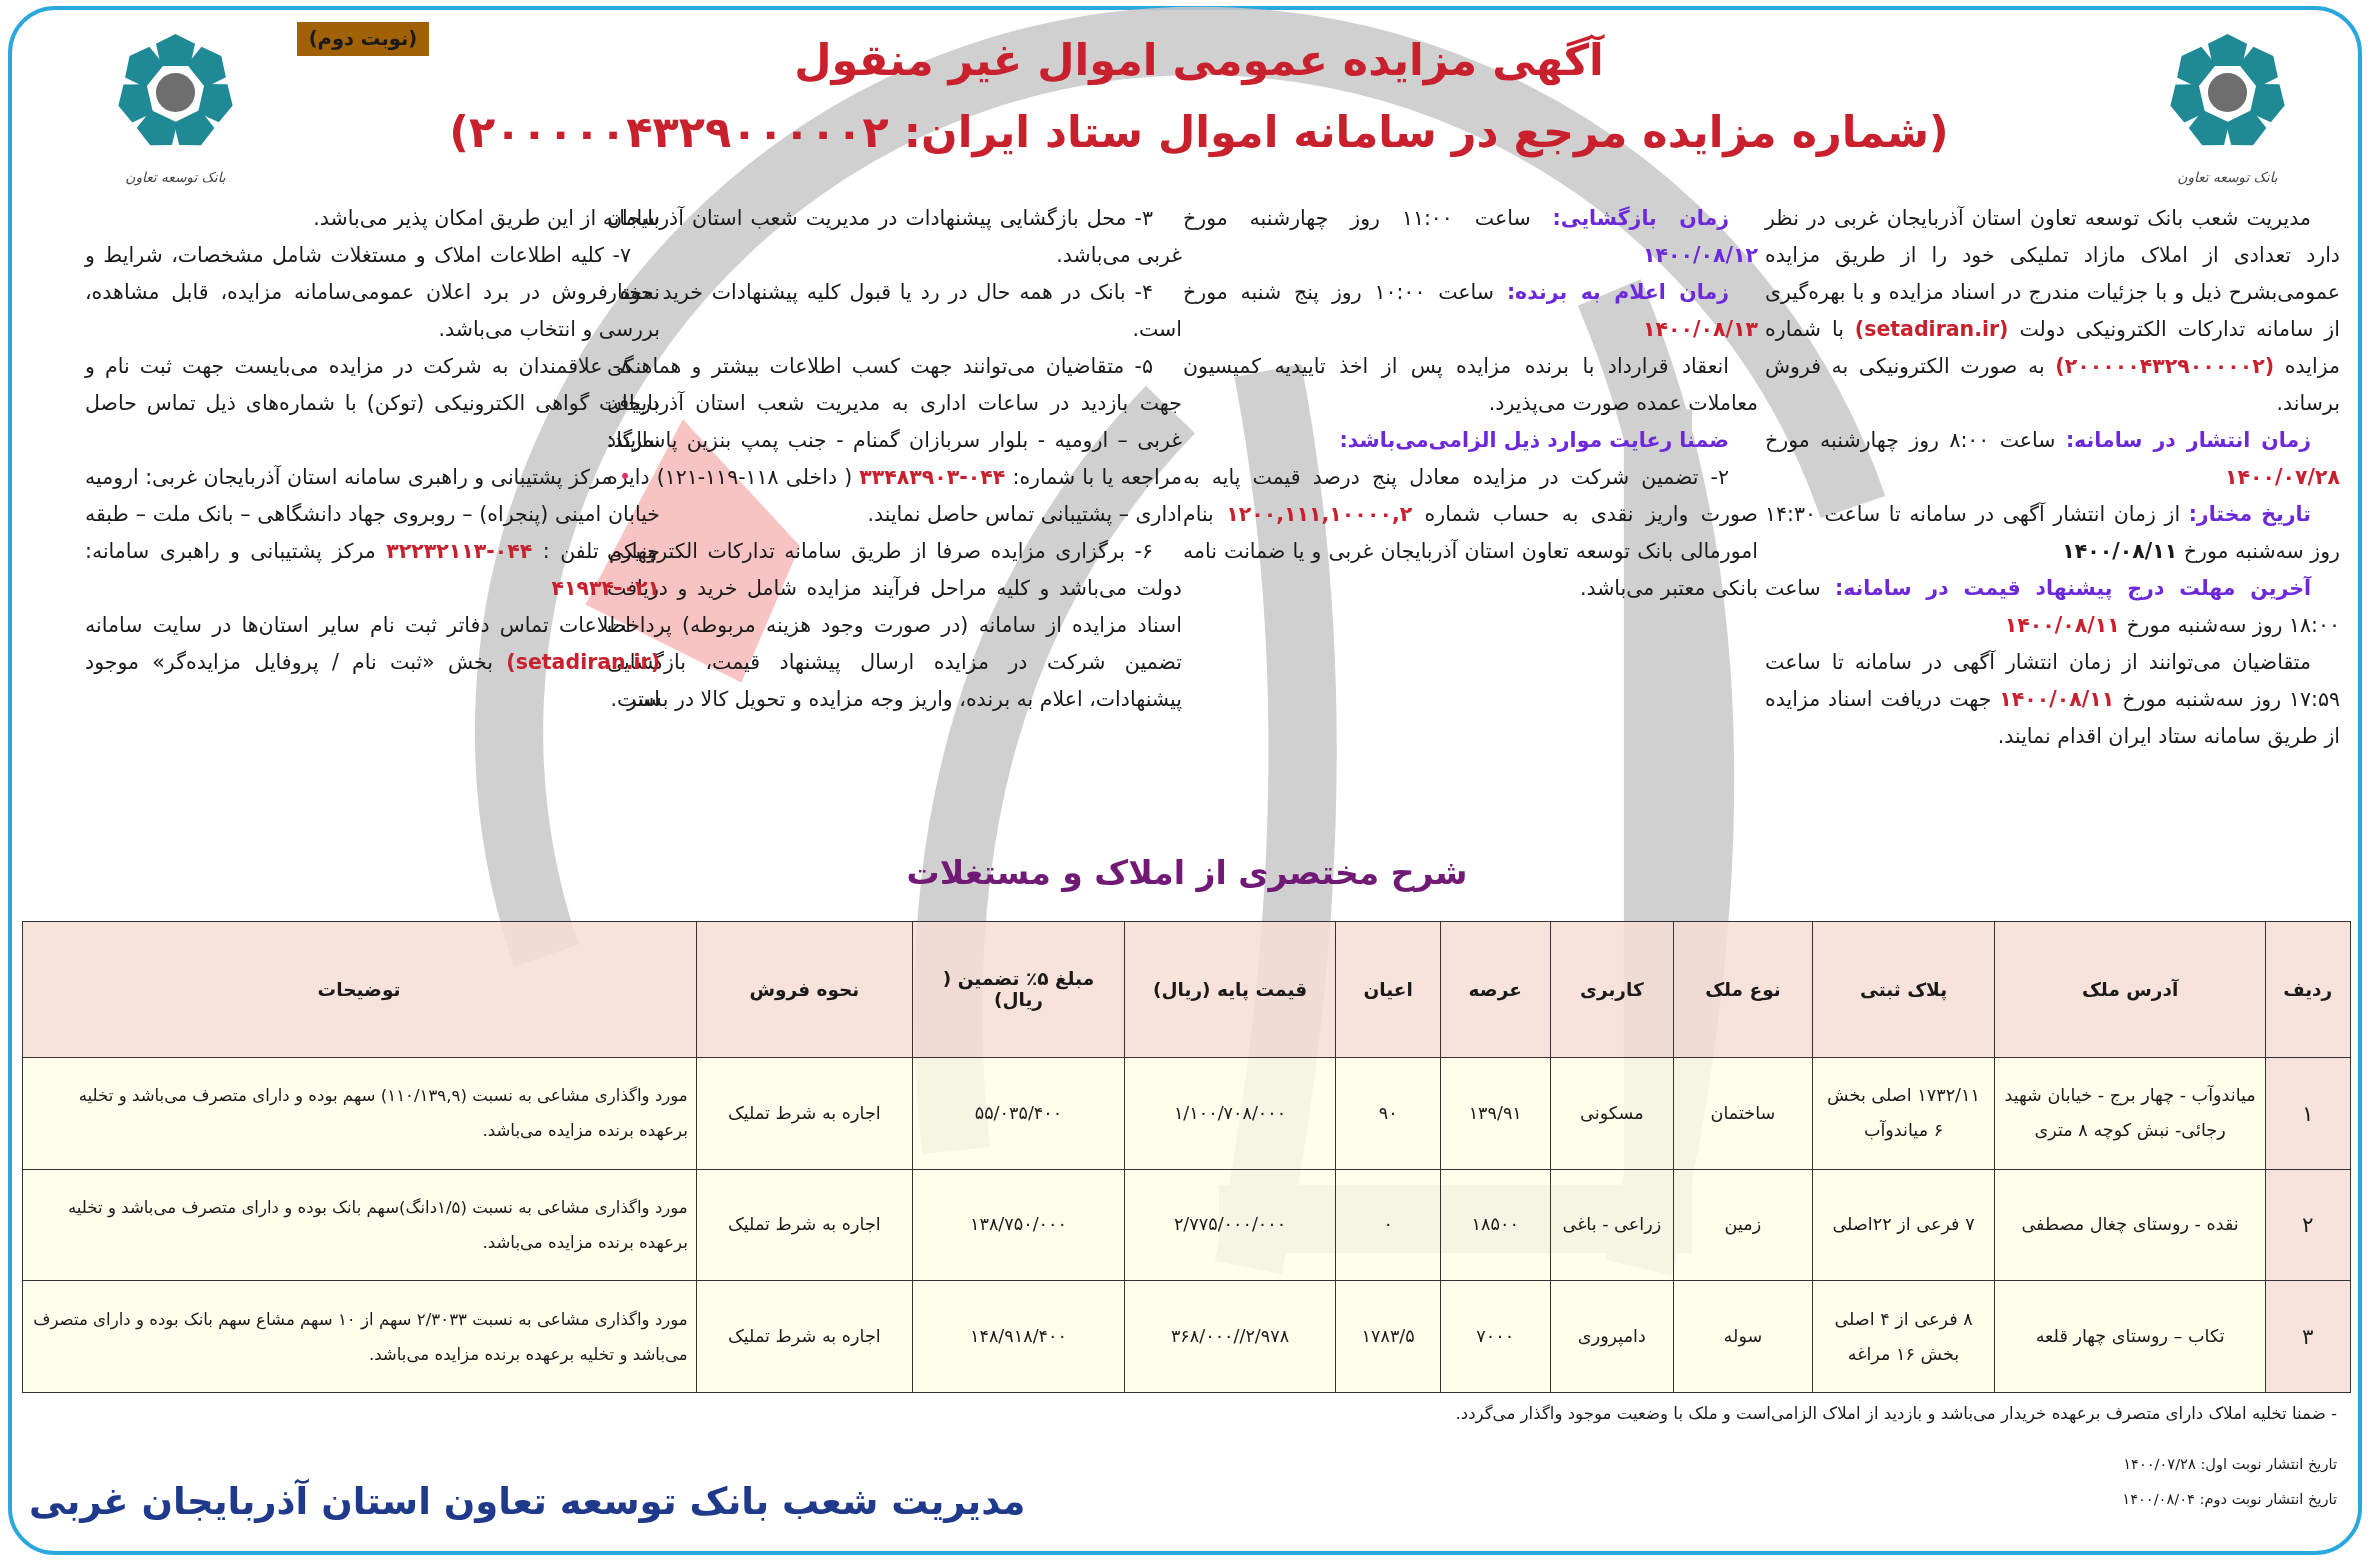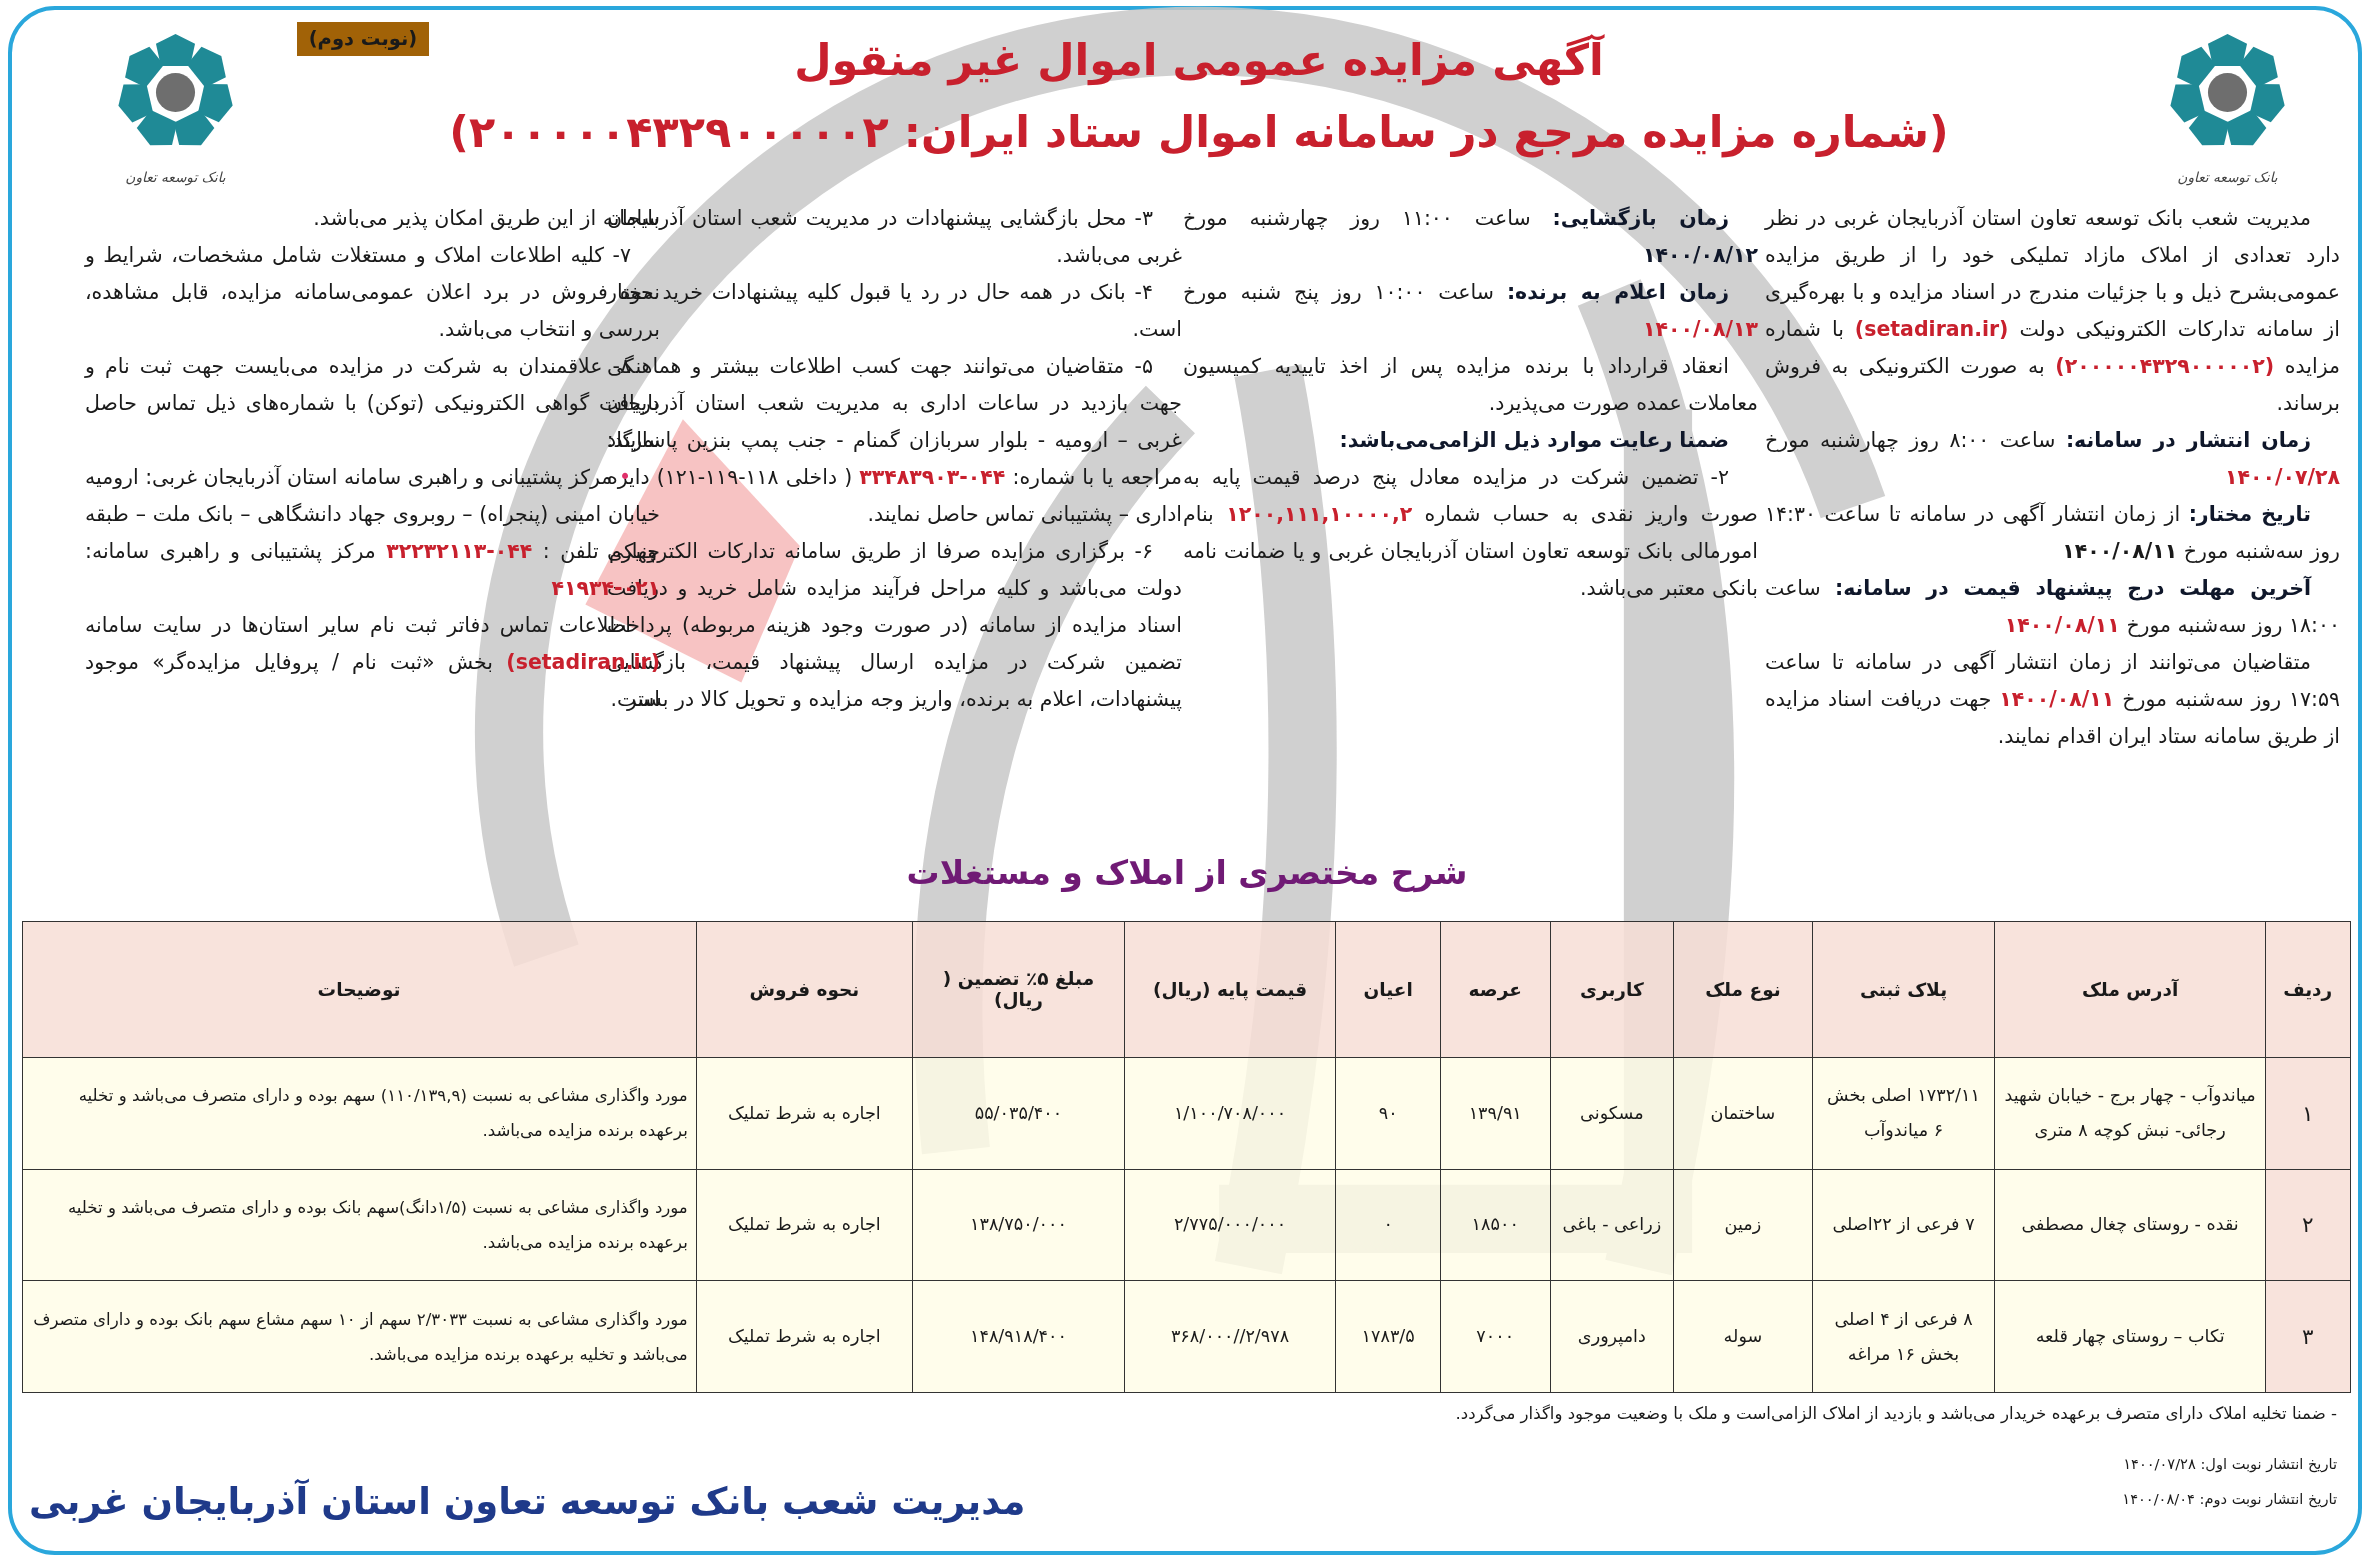--- a/index.html
+++ b/index.html
@@ -10,21 +10,21 @@
   .logo.right { right: 83px; }
   .logo.left { left: 112px; }
   .logo-cap { position: absolute; bottom: 0; left: 0; right: 0; text-align: center; font-family: "DejaVu Serif", serif; font-size: 13.7px; color: #444; font-style: italic; }
   .badge { position: absolute; left: 297px; top: 21.5px; background: #a16207; padding: 5.9px 11.7px; font-size: 19.5px; font-weight: bold; direction: rtl; z-index: 2; }
   .title1, .title2 { position: absolute; left: 0; right: 0; text-align: center; color: #c8202d; font-weight: bold; direction: rtl; z-index: 2; padding-left: 24px; }
   .title1 { top: 35px; font-size: 43px; }
   .title2 { top: 107px; font-size: 43px; }
   .col { position: absolute; top: 200px; width: 575px; direction: rtl; text-align: justify; font-size: 20.5px; line-height: 37px; z-index: 2; }
   .col p { margin: 0; }
   .ind { text-indent: 29px; }
-  .blue { color: #0f172a; font-weight: bold; }
+  .blue { color: #6d28d9; font-weight: bold; }
   .red { color: #c8202d; font-weight: bold; }
   .bullet { color: #e0306a; }
   .c1 { right: 34px; }
   .c2 { right: 616px; }
   .c3 { right: 1192px; }
   .c4 { right: 1714px; }
   .section-title { position: absolute; top: 853px; left: 0; right: 0; text-align: center; font-size: 33px; font-weight: bold; color: #701a75; direction: rtl; z-index: 2; }
   table.props { position: absolute; left: 21.5px; top: 921px; width: 2329px; border-collapse: collapse; direction: rtl; z-index: 2; font-size: 17.6px; }
   table.props th, table.props td { border: 1.5px solid #333; text-align: center; vertical-align: middle; padding: 3.9px 7.8px; }
   table.props thead th { background: rgba(247, 222, 214, 0.85); height: 127px; font-weight: bold; font-size: 18.5px; }

